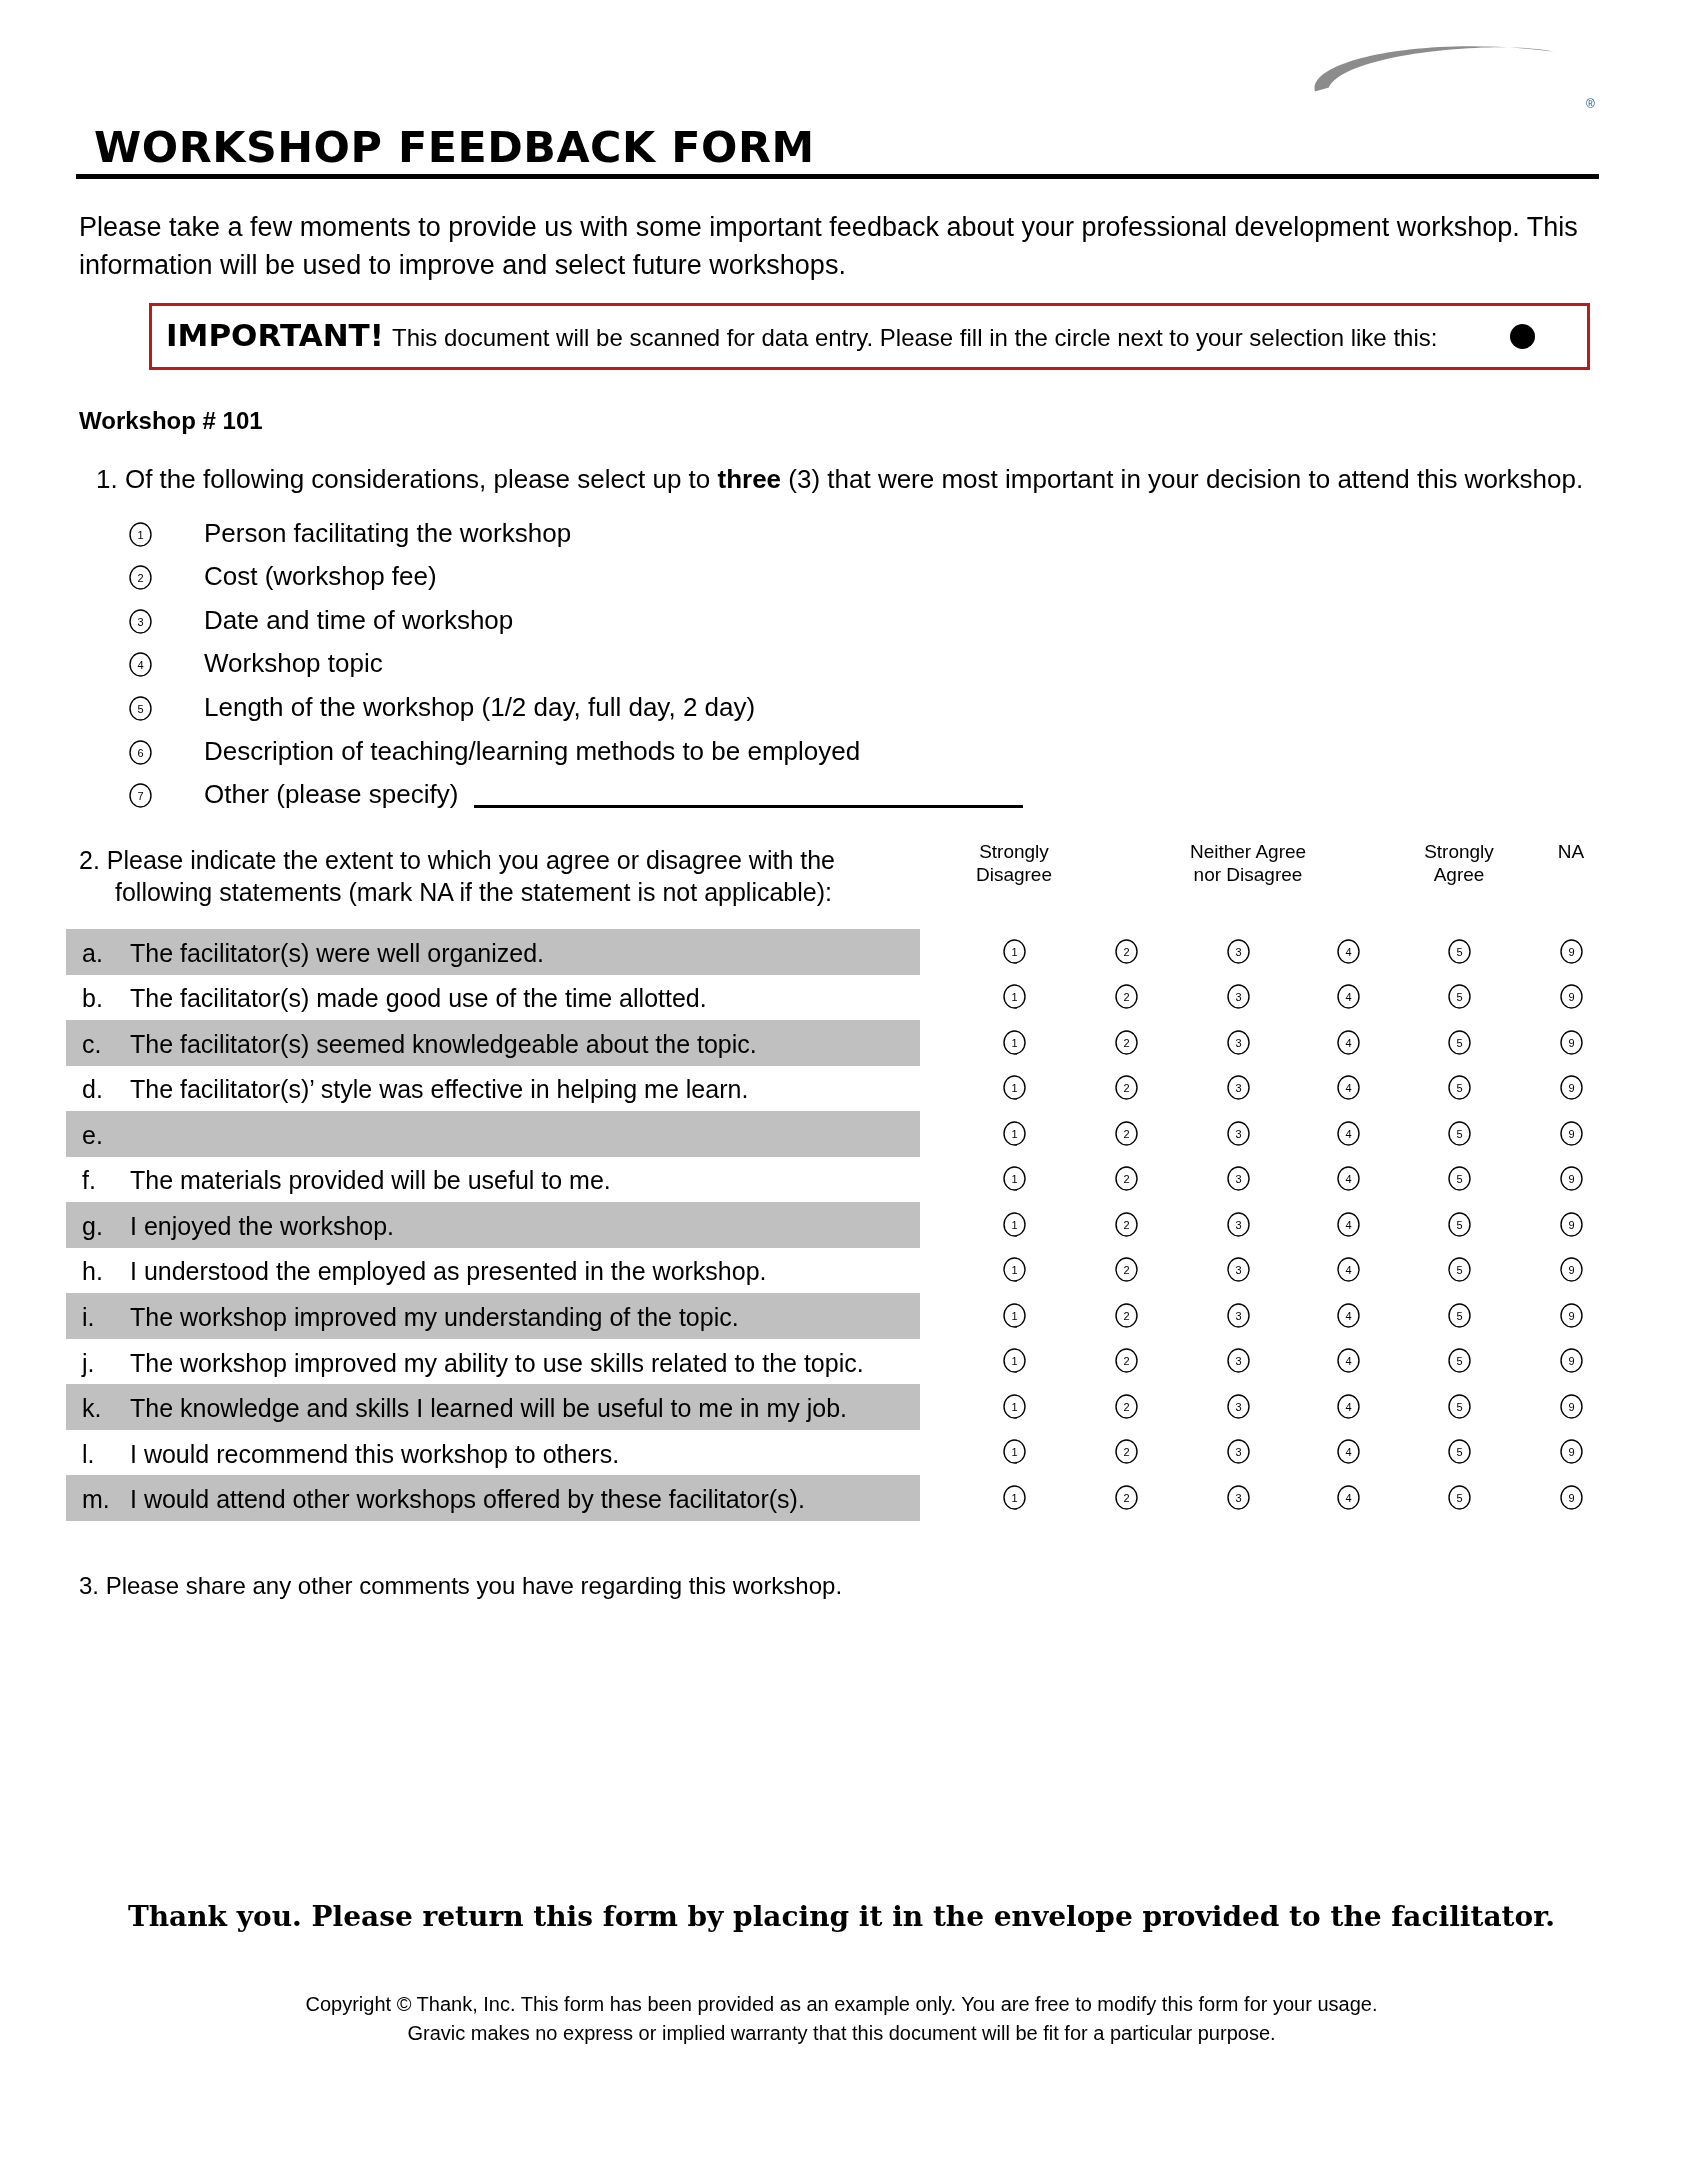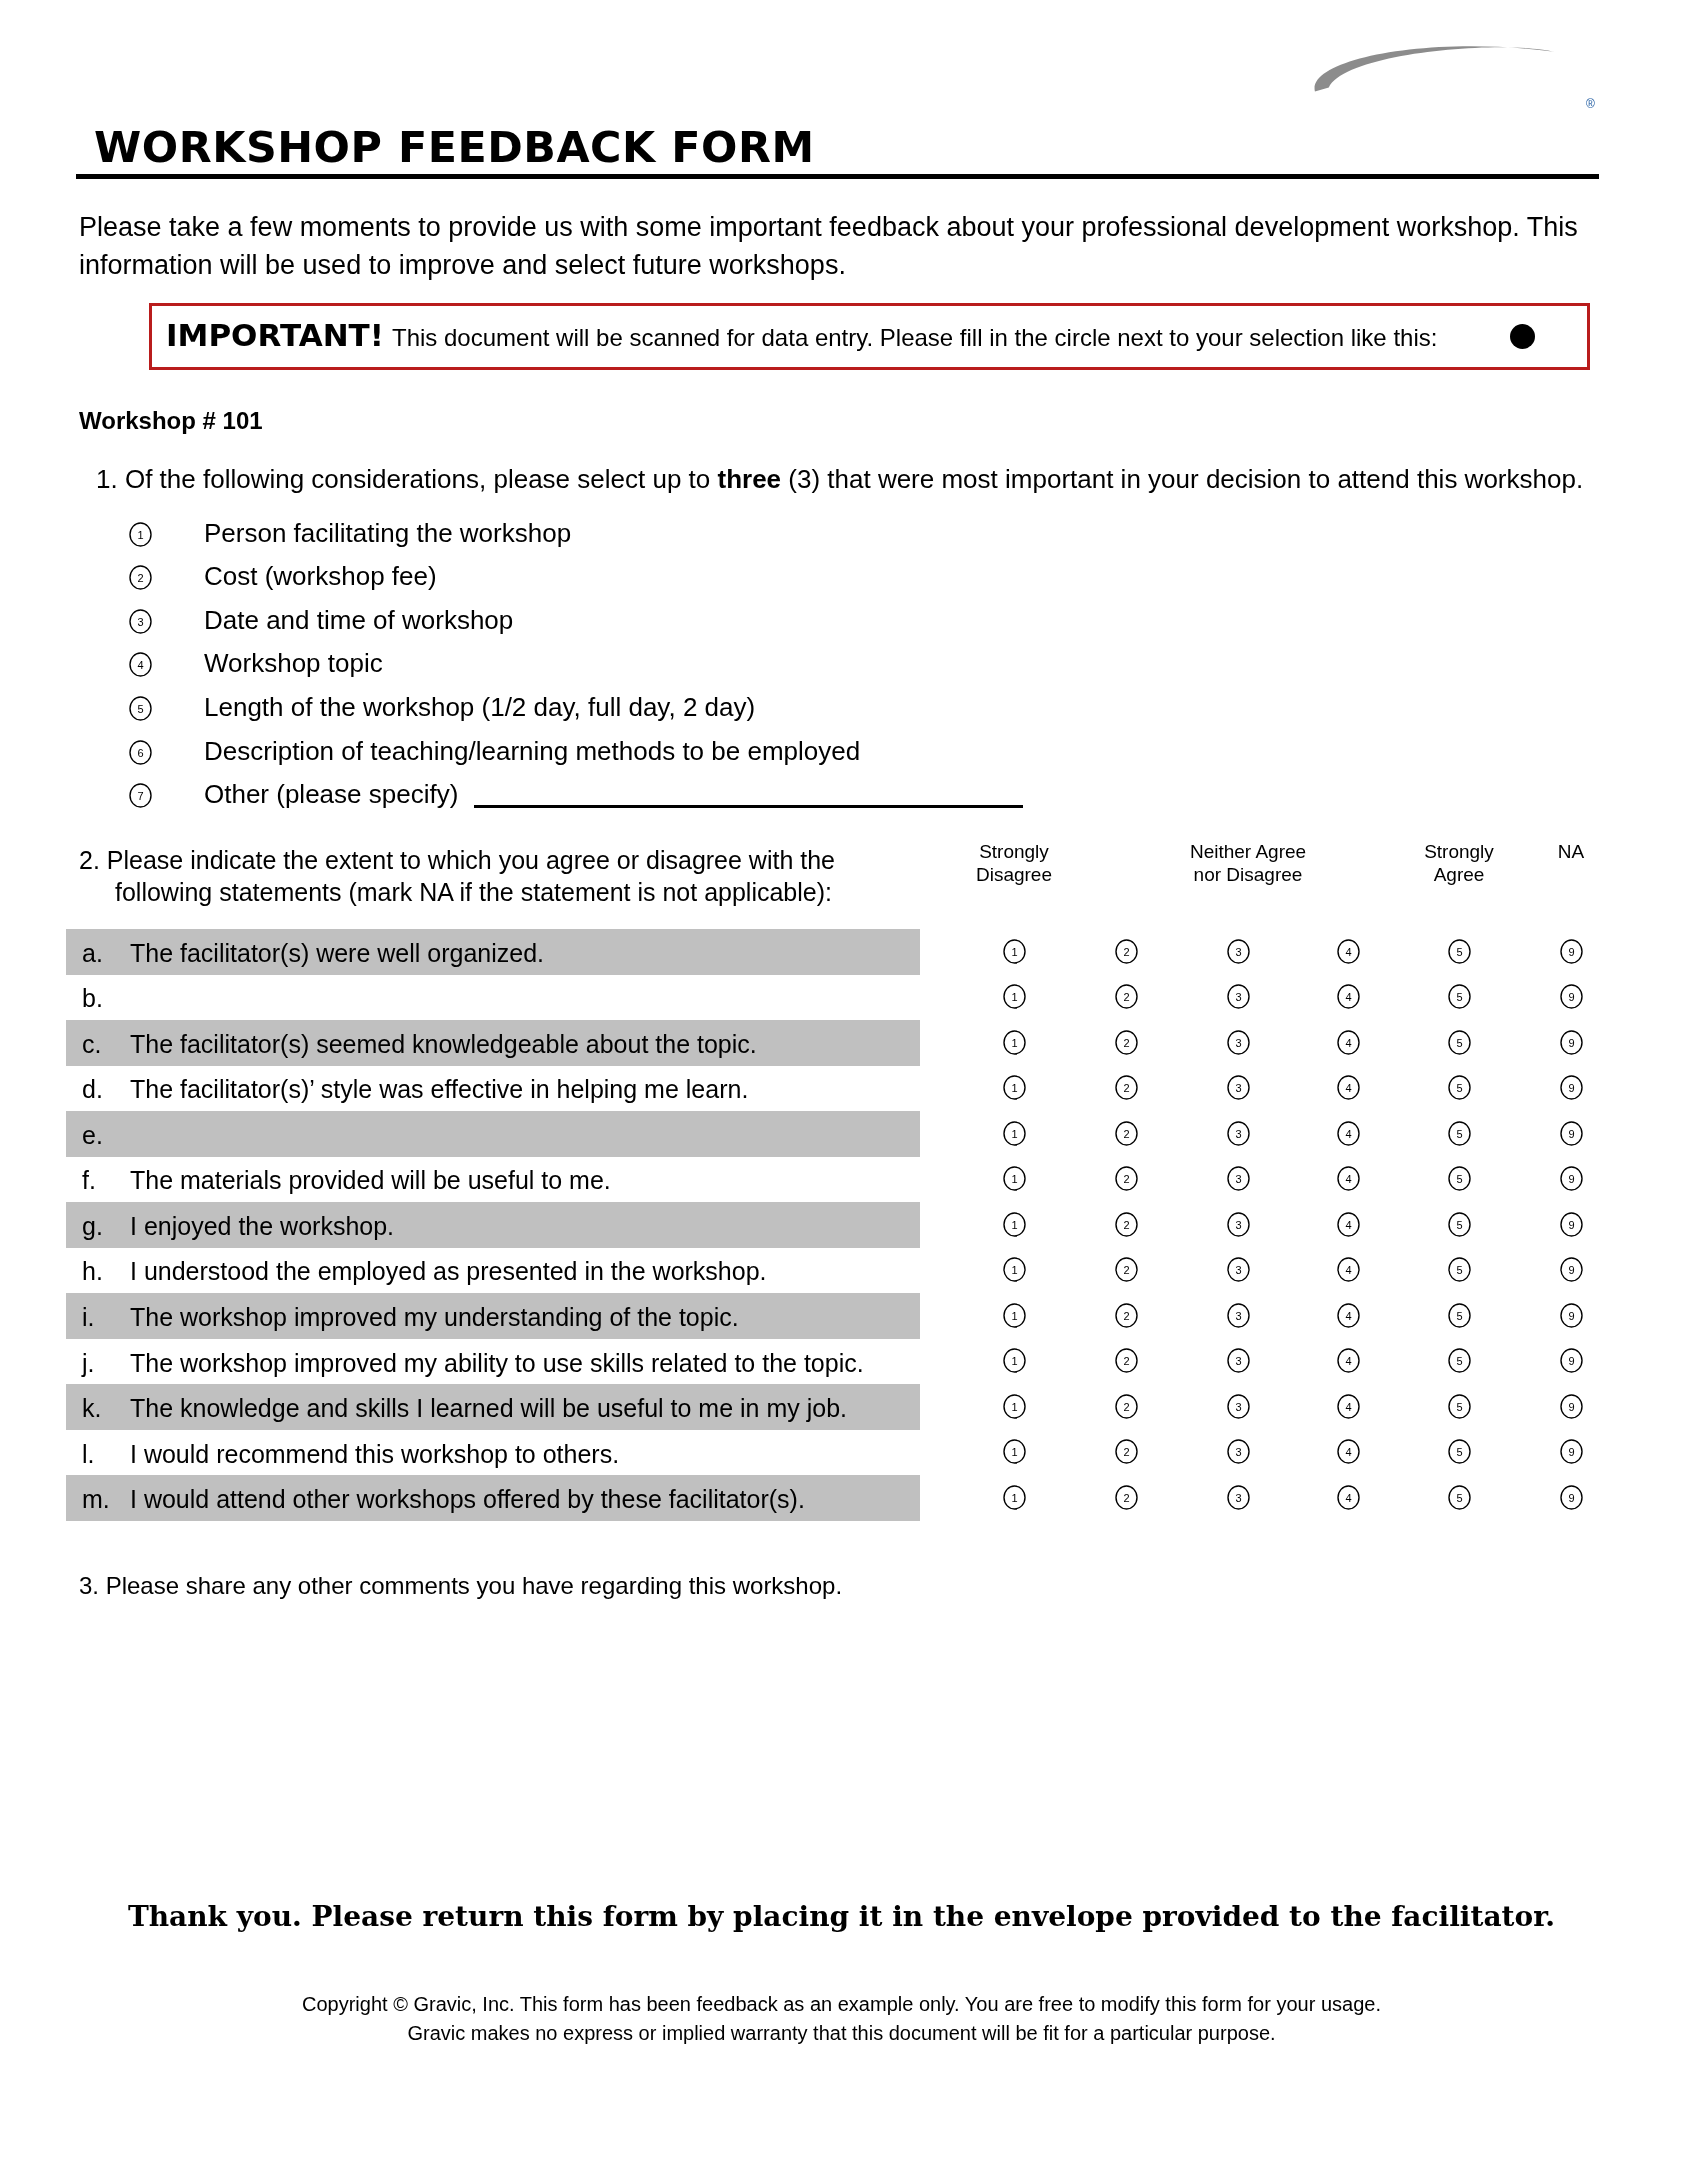--- a/index.html
+++ b/index.html
@@ -163,20 +163,21 @@
     <span class="abs circle" style="left: 1448px; top: 939px;"><svg width="23" height="25" viewBox="0 0 23 25">
         <ellipse cx="11.5" cy="12.5" rx="10.5" ry="11.5" fill="none" stroke="#000" stroke-width="1.4"></ellipse>
         <text x="11.5" y="16.5" text-anchor="middle" font-size="11" font-family="Liberation Sans, sans-serif">5</text>
       </svg></span>
     <span class="abs circle" style="left: 1560px; top: 939px;"><svg width="23" height="25" viewBox="0 0 23 25">
         <ellipse cx="11.5" cy="12.5" rx="10.5" ry="11.5" fill="none" stroke="#000" stroke-width="1.4"></ellipse>
         <text x="11.5" y="16.5" text-anchor="middle" font-size="11" font-family="Liberation Sans, sans-serif">9</text>
       </svg></span>
     <div class="abs row" style="top: 974px;">
       <span class="letter">b.</span>
+      <span class="stmt">The facilitator(s) made good use of the time allotted.</span>
     </div>
     <span class="abs circle" style="left: 1003px; top: 984px;"><svg width="23" height="25" viewBox="0 0 23 25">
         <ellipse cx="11.5" cy="12.5" rx="10.5" ry="11.5" fill="none" stroke="#000" stroke-width="1.4"></ellipse>
         <text x="11.5" y="16.5" text-anchor="middle" font-size="11" font-family="Liberation Sans, sans-serif">1</text>
       </svg></span>
     <span class="abs circle" style="left: 1115px; top: 984px;"><svg width="23" height="25" viewBox="0 0 23 25">
         <ellipse cx="11.5" cy="12.5" rx="10.5" ry="11.5" fill="none" stroke="#000" stroke-width="1.4"></ellipse>
         <text x="11.5" y="16.5" text-anchor="middle" font-size="11" font-family="Liberation Sans, sans-serif">2</text>
       </svg></span>
     <span class="abs circle" style="left: 1227px; top: 984px;"><svg width="23" height="25" viewBox="0 0 23 25">
@@ -502,16 +503,16 @@
         <ellipse cx="11.5" cy="12.5" rx="10.5" ry="11.5" fill="none" stroke="#000" stroke-width="1.4"></ellipse>
         <text x="11.5" y="16.5" text-anchor="middle" font-size="11" font-family="Liberation Sans, sans-serif">9</text>
       </svg></span>
   </div>
 
 <div class="abs q3">3.  Please share any other comments you have regarding this workshop.</div>
 
 <div class="abs thanks">Thank you. Please return this form by placing it in the envelope provided to the facilitator.</div>
 
 <div class="abs footer">
-  <div>Copyright © Gravic, Inc. This form has been feedback as an example only. You are free to modify this form for your usage.</div>
+  <div>Copyright © Thank, Inc. This form has been provided as an example only. You are free to modify this form for your usage.</div>
   <div>Gravic makes no express or implied warranty that this document will be fit for a particular purpose.</div>
 </div>
 
 
 </body></html>

